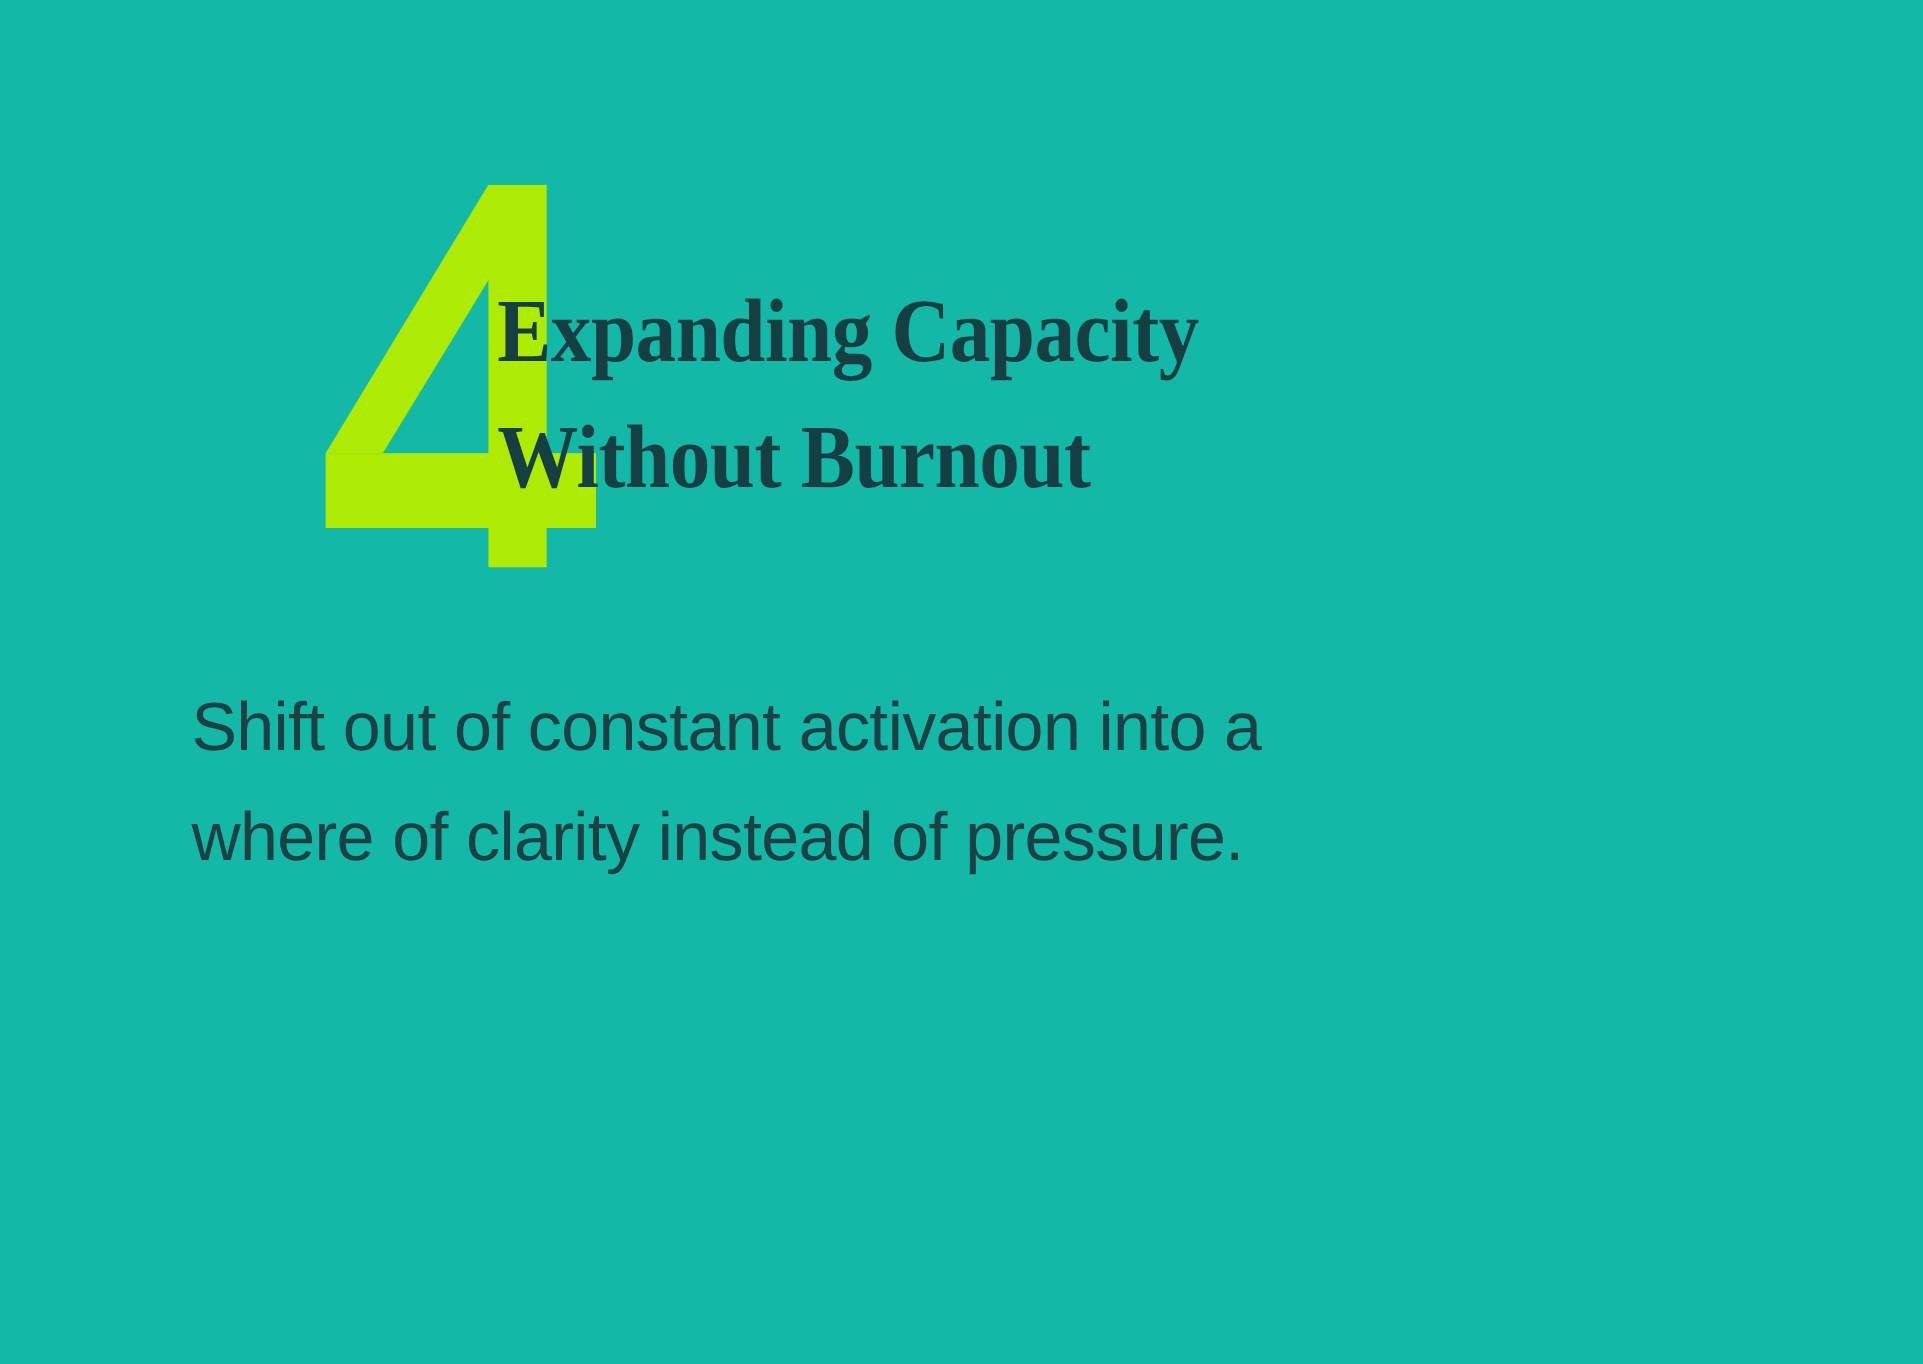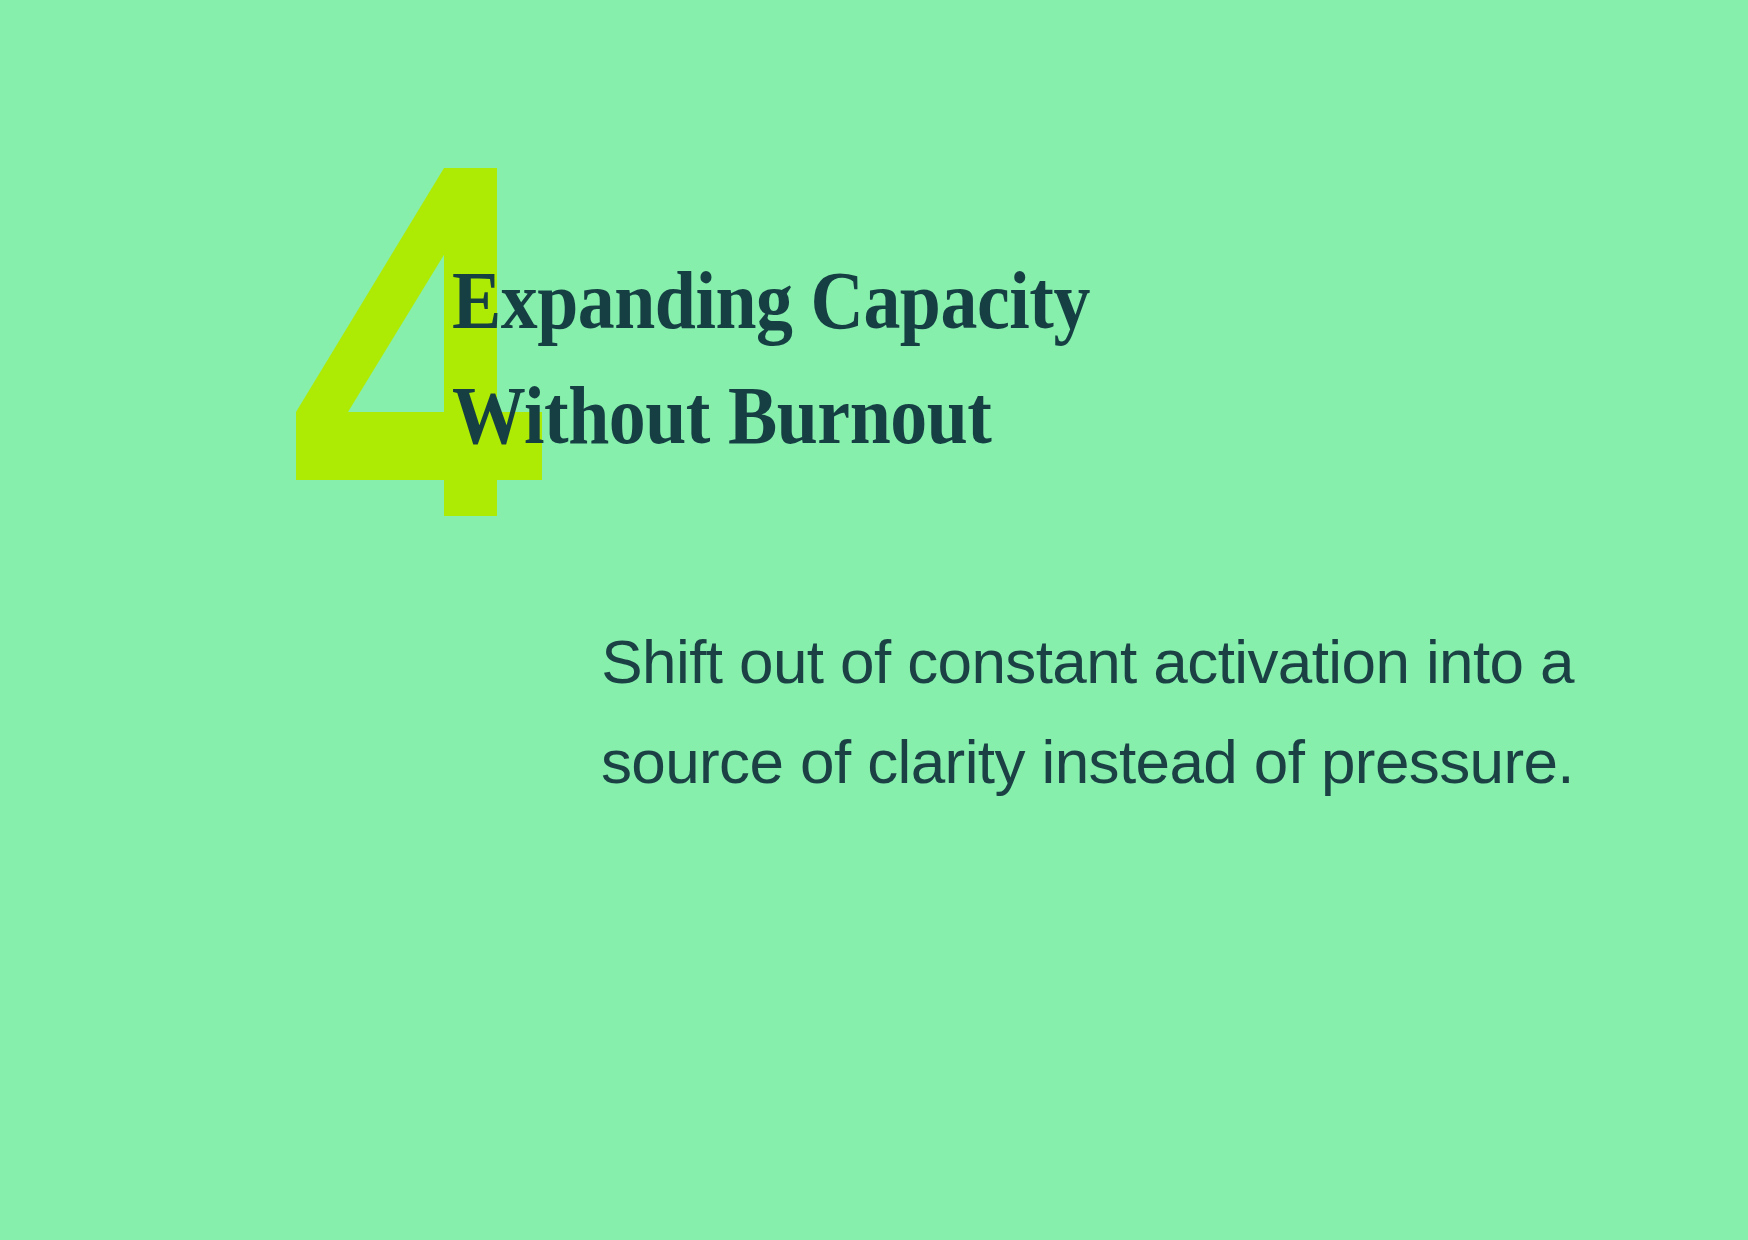--- a/index.html
+++ b/index.html
@@ -11,21 +11,21 @@
     height: 1240px;
     background: #FDFBEF;
     font-family: "Liberation Sans", sans-serif;
     overflow: hidden;
     position: relative;
   }
 
   #slide {
     position: absolute;
     inset: 0;
-    background: #86efac;
+    background: #14b8a6;
   }
 
   
   .title-block {
     position: absolute;
     left: 0;
     top: 0;
     width: 1748px;
     height: 600px;
   }
@@ -63,21 +63,21 @@
     transform: scaleX(0.90);
     transform-origin: left center;
   }
 
   
   .body-copy {
     position: absolute;
     left: 174px;
     top: 612px;
     width: 1400px;
-    text-align: right;
+    text-align: left;
     color: #1B4145;
     font-family: "Liberation Sans", sans-serif;
     font-weight: 400;
     font-size: 62px;
     line-height: 100px;
     letter-spacing: -0.6px;
   }
   .body-copy .bline {
     display: block;
     white-space: nowrap;
@@ -107,16 +107,16 @@
 
     <div class="heading">
       <span class="hline">Expanding Capacity</span>
       <span class="hline">Without Burnout</span>
     </div>
 
   </div>
 
   <div class="body-copy">
     <span class="bline">Shift out of constant activation into a</span>
-    <span class="bline">source of clarity instead of pressure.</span>
+    <span class="bline">where of clarity instead of pressure.</span>
   </div>
 
 </div>
 
 </body></html>

